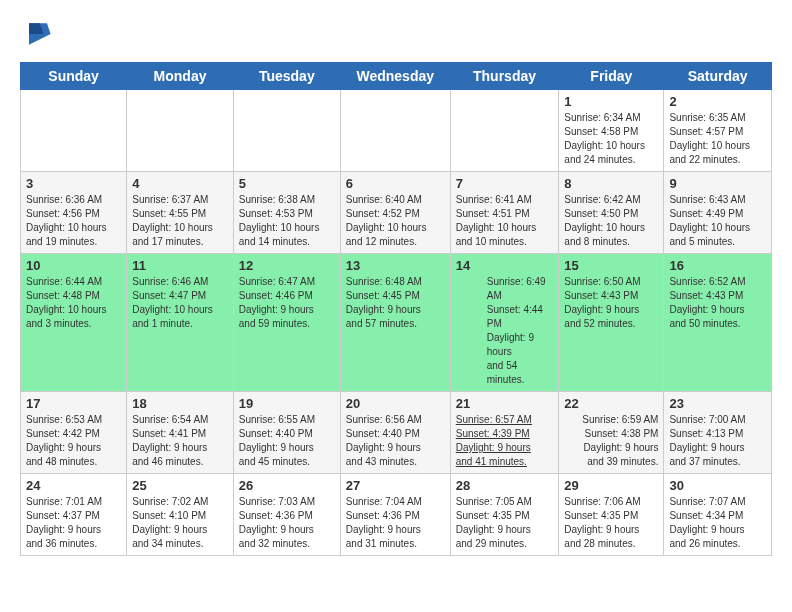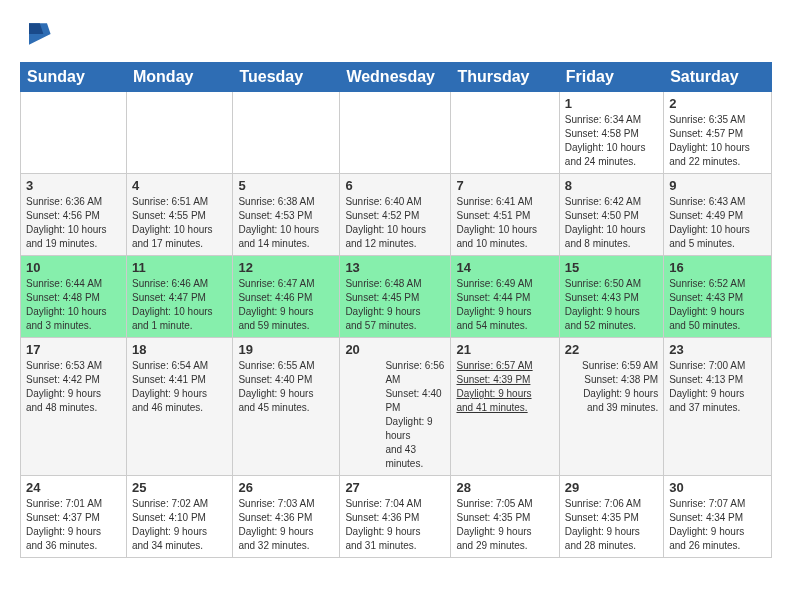--- a/index.html
+++ b/index.html
@@ -49,24 +49,24 @@
       font-size: 14px;
       color: #555;
     }
     .calendar-table {
       width: 100%;
       border-collapse: collapse;
     }
     .calendar-table th {
       background-color: #2e6db4;
       color: #fff;
-      font-size: 16px;
+      font-size: 14px;
       font-weight: bold;
       padding: 5px 6px;
-      text-align: left;
+      text-align: center;
       border: 1px solid #2e6db4;
     }
     .calendar-table td {
       border: 1px solid #ccc;
       vertical-align: top;
       padding: 4px 5px;
       width: 113px;
       min-height: 80px;
       font-size: 10px;
       color: #333;
@@ -155,21 +155,21 @@
         <tr class="row-week2">
           <td>
             <span class="day-number">3</span>
             <div class="day-info" style="white-space: pre-line;">Sunrise: 6:36 AM
 Sunset: 4:56 PM
 Daylight: 10 hours
 and 19 minutes.</div>
           </td>
           <td>
             <span class="day-number">4</span>
-            <div class="day-info" style="white-space: pre-line;">Sunrise: 6:51 AM
+            <div class="day-info" style="white-space: pre-line;">Sunrise: 6:37 AM
 Sunset: 4:55 PM
 Daylight: 10 hours
 and 17 minutes.</div>
           </td>
           <td>
             <span class="day-number">5</span>
             <div class="day-info" style="white-space: pre-line;">Sunrise: 6:38 AM
 Sunset: 4:53 PM
 Daylight: 10 hours
 and 14 minutes.</div>
@@ -227,21 +227,21 @@
           </td>
           <td>
             <span class="day-number">13</span>
             <div class="day-info" style="white-space: pre-line;">Sunrise: 6:48 AM
 Sunset: 4:45 PM
 Daylight: 9 hours
 and 57 minutes.</div>
           </td>
           <td>
             <span class="day-number">14</span>
-            <div class="day-info" style="white-space: pre-line;">Sunrise: 6:49 AM
+            <div class="day-info" style="white-space: pre-line; margin-left: 31px;">Sunrise: 6:49 AM
 Sunset: 4:44 PM
 Daylight: 9 hours
 and 54 minutes.</div>
           </td>
           <td>
             <span class="day-number">15</span>
             <div class="day-info" style="white-space: pre-line;">Sunrise: 6:50 AM
 Sunset: 4:43 PM
 Daylight: 9 hours
 and 52 minutes.</div>
@@ -271,21 +271,21 @@
           </td>
           <td>
             <span class="day-number">19</span>
             <div class="day-info" style="white-space: pre-line;">Sunrise: 6:55 AM
 Sunset: 4:40 PM
 Daylight: 9 hours
 and 45 minutes.</div>
           </td>
           <td>
             <span class="day-number">20</span>
-            <div class="day-info" style="white-space: pre-line; margin-left: 40px;">Sunrise: 6:56 AM
+            <div class="day-info" style="white-space: pre-line;">Sunrise: 6:56 AM
 Sunset: 4:40 PM
 Daylight: 9 hours
 and 43 minutes.</div>
           </td>
           <td>
             <span class="day-number">21</span>
             <div class="day-info" style="white-space: pre-line; text-decoration: underline;">Sunrise: 6:57 AM
 Sunset: 4:39 PM
 Daylight: 9 hours
 and 41 minutes.</div>

